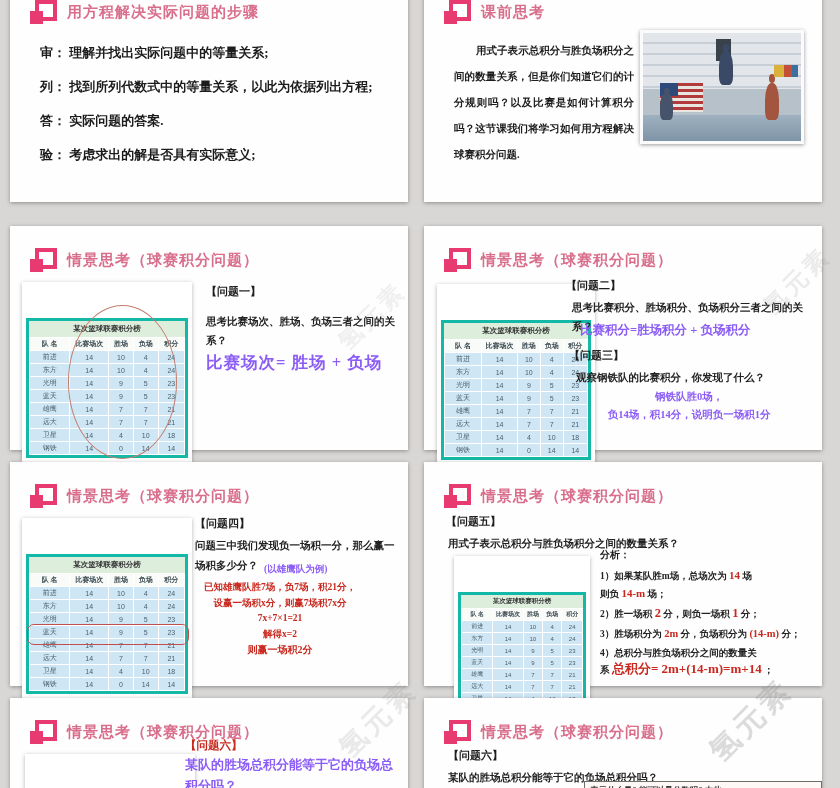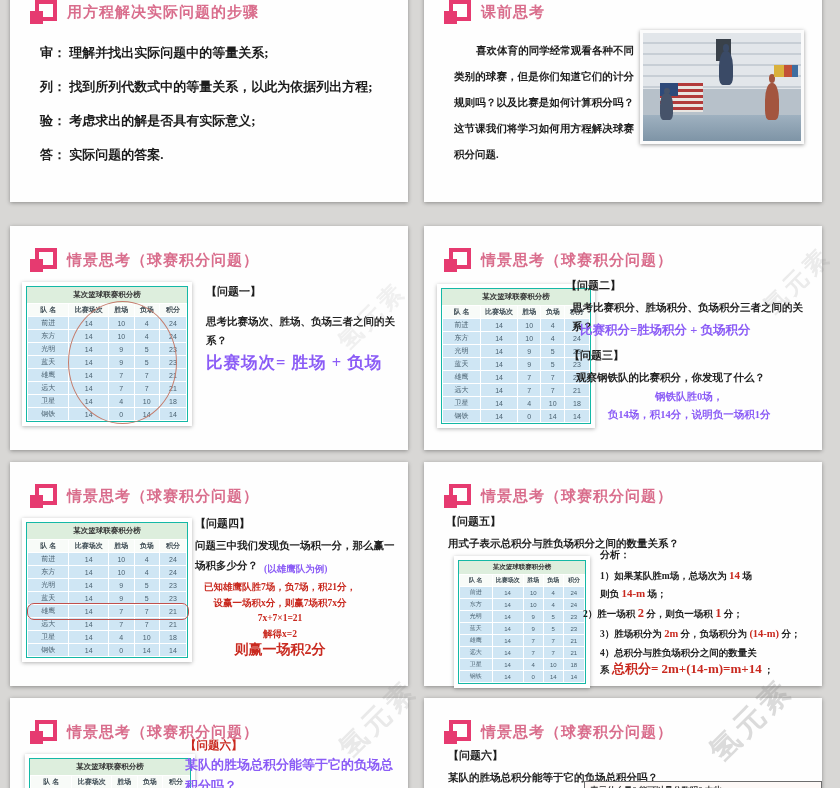--- a/index.html
+++ b/index.html
@@ -9,21 +9,21 @@
         box-shadow:0 1px 4px rgba(0,0,0,.35);}
   
   .hdr{position:absolute;left:20px;top:22px;display:flex;align-items:center;gap:10px;}
   .hicon{position:relative;width:27px;height:24px;flex:0 0 auto;}
   .hicon .sq-o{position:absolute;right:0;top:0;width:14px;height:13px;border:4px solid #e63a70;}
   .hicon .sq-s{position:absolute;left:0;bottom:0;width:13px;height:13px;background:#e63a70;}
   .htitle{font-family:"Liberation Sans","DejaVu Sans",sans-serif;font-weight:bold;
           font-size:15px;letter-spacing:1px;color:#d96d8c;white-space:nowrap;}
   
   .tcard{position:absolute;background:#fff;padding:4px;box-shadow:0 1px 4px rgba(0,0,0,.3);}
-  .tbl{border:1px solid #14b8a6;}
+  .tbl{border:3px solid #14b8a6;margin-top:32px;}
   .tbl .st-title{text-align:center;font-weight:bold;font-size:7.5px;color:#333;
                  background:#ddeedd;padding:3px 0;font-family:"Liberation Sans",sans-serif;}
   .tbl table{width:100%;border-collapse:collapse;table-layout:fixed;}
   .tbl th,.tbl td{font-size:7px;text-align:center;padding:1px 0;border:1px solid #fff;
                   font-family:"Liberation Sans",sans-serif;}
   .tbl th{background:#f8fbf8;color:#3c4a52;font-weight:bold;}
   .tbl td{background:#cfe6f4;color:#4a6170;}
   .tbl col.c1{width:26%;} .tbl col.c2{width:25%;} .tbl col.c3{width:16%;}
   .tbl col.c4{width:16%;} .tbl col.c5{width:17%;}
   .tcard.sm .st-title{font-size:6.5px;padding:2px 0;}
@@ -75,34 +75,34 @@
     <div class="hdr">
       <span class="hicon">
           <i class="sq-o"></i>
           <i class="sq-s"></i>
         </span>
       <span class="htitle">用方程解决实际问题的步骤</span>
     </div>
     <div class="steps" style="position:absolute;left:30px;top:66px;">
       <div>审： 理解并找出实际问题中的等量关系;</div>
       <div>列： 找到所列代数式中的等量关系，以此为依据列出方程;</div>
+      <div>答： 实际问题的答案.</div>
       <div>验： 考虑求出的解是否具有实际意义;</div>
-      <div>答： 实际问题的答案.</div>
     </div>
   </div>
 
   <div class="card" style="left:424px;top:-22px;">
     <div class="hdr">
       <span class="hicon">
           <i class="sq-o"></i>
           <i class="sq-s"></i>
         </span>
       <span class="htitle">课前思考</span>
     </div>
-    <div style="position:absolute;left:30px;top:60px;width:180px;font-weight:bold;font-size:10.5px;color:#1c1c1c;line-height:26px;text-align:justify;text-indent:22px;">喜欢体育的同学经常观看各种不同类别的球赛，但是你们知道它们的计分规则吗？以及比赛是如何计算积分吗？这节课我们将学习如何用方程解决球赛积分问题.</div>
+    <div style="position:absolute;left:30px;top:60px;width:180px;font-weight:bold;font-size:10.5px;color:#1c1c1c;line-height:26px;text-align:justify;text-indent:22px;">用式子表示总积分与胜负场积分之间的数量关系，但是你们知道它们的计分规则吗？以及比赛是如何计算积分吗？这节课我们将学习如何用方程解决球赛积分问题.</div>
     <div class="photo">
       <div class="ph-ceiling"></div>
       <div class="ph-wall"></div>
       <div class="ph-floor"></div>
       <div class="ph-flag"></div>
       <div class="ph-hoop"></div>
       <div class="ph-player ph-p1"></div>
       <div class="ph-player ph-p2"></div>
       <div class="ph-player ph-p3"></div>
       <div class="ph-banner"></div>
@@ -387,21 +387,21 @@
       <i class="row-mark"></i>
     </div>
     <div class="qlabel" style="left:185px;top:54px;">【问题四】</div>
     <div class="qtext" style="left:185px;top:74px;width:206px;line-height:20px;">问题三中我们发现负一场积一分，那么赢一 场积多少分？</div>
     <div class="bigred" style="left:254px;top:101px;font-size:9.5px;">(以雄鹰队为例)</div>
     <div style="position:absolute;left:150px;top:118px;width:240px;text-align:center;">
       <div class="red" style="font-weight:bold;font-size:9.5px;line-height:15.5px;">已知雄鹰队胜7场，负7场，积21分，</div>
       <div class="red" style="font-weight:bold;font-size:9.5px;line-height:15.5px;">设赢一场积x分，则赢7场积7x分</div>
       <div class="red" style="font-weight:bold;font-size:9.5px;line-height:15.5px;">7x+7×1=21</div>
       <div class="red" style="font-weight:bold;font-size:9.5px;line-height:15.5px;">解得x=2</div>
-      <div class="red" style="font-weight:bold;font-size:14px;line-height:15.5px;">则赢一场积2分</div>
+      <div class="red" style="font-weight:bold;font-size:10px;line-height:15.5px;">则赢一场积2分</div>
     </div>
   </div>
 
   <div class="card" style="left:424px;top:462px;">
     <div class="hdr">
       <span class="hicon">
           <i class="sq-o"></i>
           <i class="sq-s"></i>
         </span>
       <span class="htitle">情景思考（球赛积分问题）</span>
@@ -492,21 +492,21 @@
       <div class="qtext" style="left:176px;top:104px;width:220px;font-size:9.5px;">
         <span>1）如果某队胜m场，总场次为</span>
         <span class="red" style="font-size:11px;">14</span>
         <span>场</span>
       </div>
       <div class="qtext" style="left:176px;top:122px;width:220px;font-size:9.5px;">
         <span>则负</span>
         <span class="red" style="font-size:11px;">14-m</span>
         <span>场；</span>
       </div>
-      <div class="qtext" style="left:159px;top:142px;width:220px;font-size:9.5px;">
+      <div class="qtext" style="left:176px;top:142px;width:220px;font-size:9.5px;">
         <span>2）胜一场积</span>
         <span class="red" style="font-size:12.5px;">2</span>
         <span>分，则负一场积</span>
         <span class="red" style="font-size:12.5px;">1</span>
         <span>分；</span>
       </div>
       <div class="qtext" style="left:176px;top:162px;width:230px;font-size:9.5px;">
         <span>3）胜场积分为</span>
         <span class="red" style="font-size:10.5px;">2m</span>
         <span>分，负场积分为</span>

